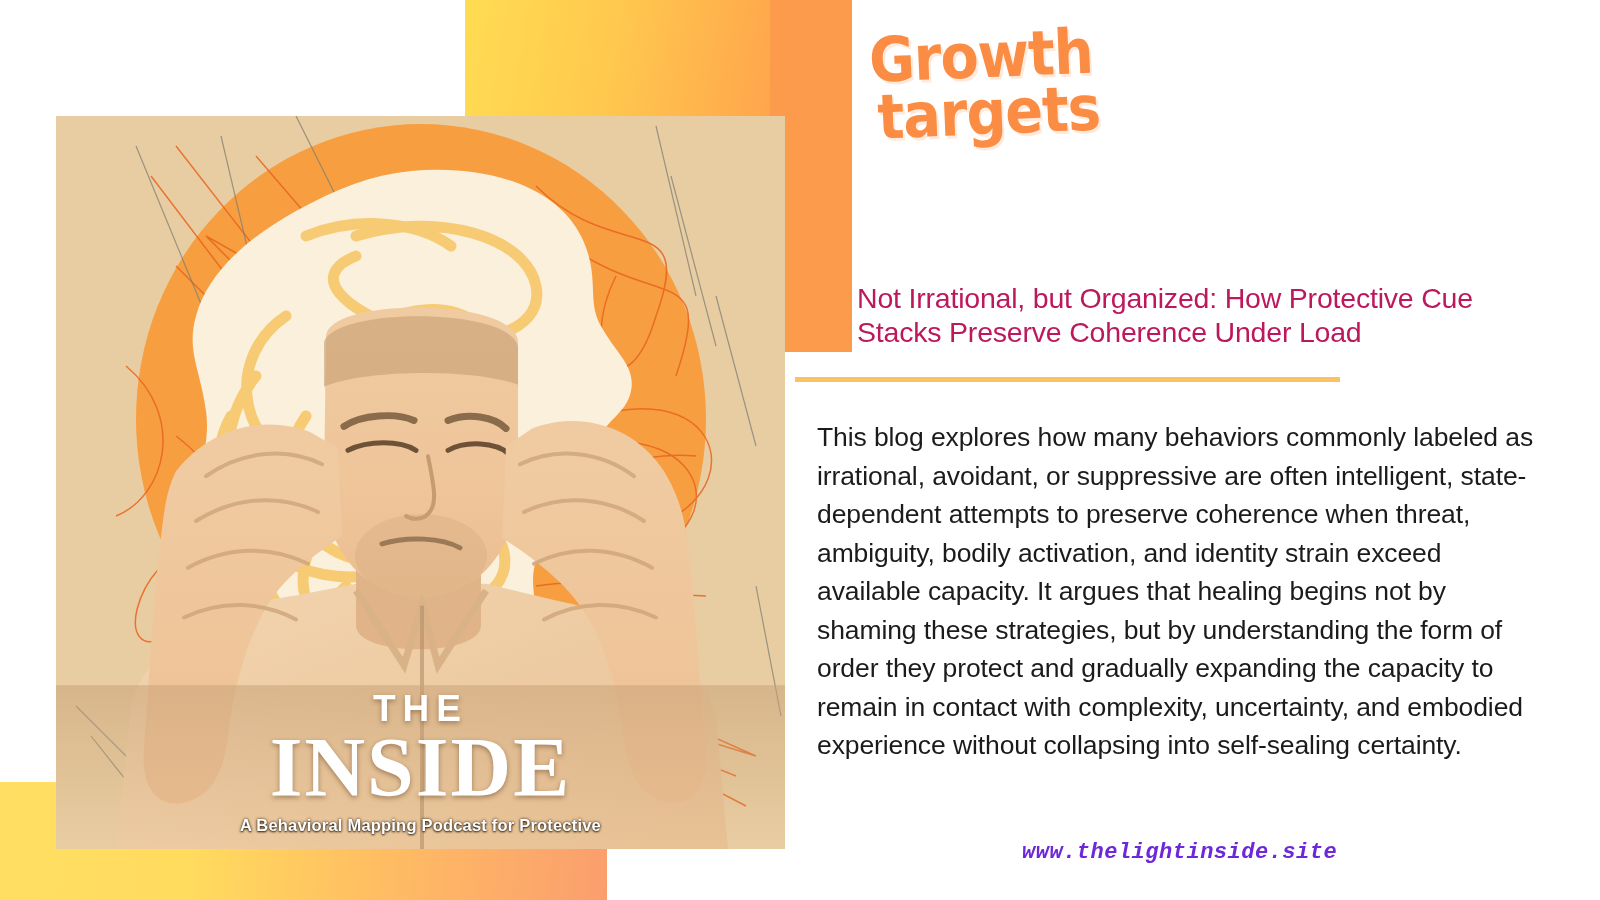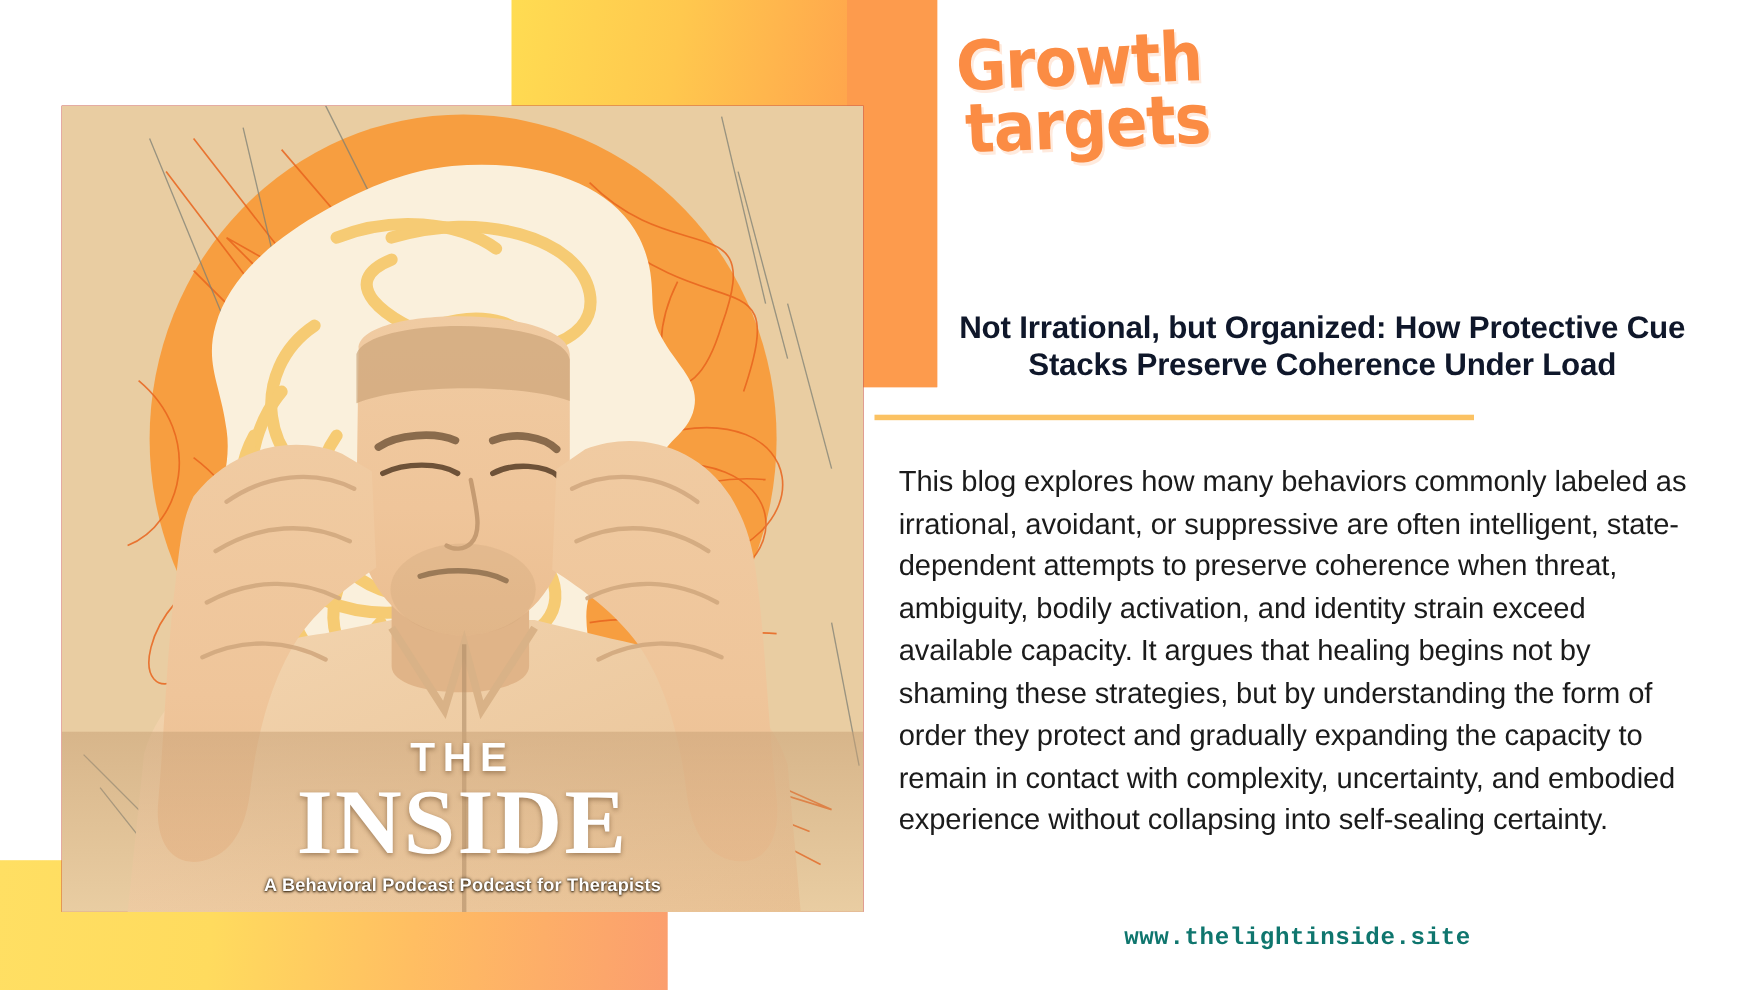--- a/index.html
+++ b/index.html
@@ -20,22 +20,22 @@
     position:absolute; left:770px; top:0; width:82px; height:352px;
     background:#FD9B4D;
   }
   .block-bottom-gradient{
     position:absolute; left:0; top:782px; width:607px; height:118px;
     background:linear-gradient(95deg,#FFDF63 0%, #FFDB5E 32%, #FFBE62 62%, #FB9E6E 100%);
   }
 
   
   .cover{
-    position:absolute; left:56px; top:96px; width:729px; height:733px;
-    overflow:hidden; background:#b91c1c;
+    position:absolute; left:56px; top:116px; width:729px; height:733px;
+    overflow:hidden; background:#0c4a6e;
   }
   .cover-bg{ position:absolute; inset:0; background:#E9CDA2; }
   .cover-circle{
     position:absolute; left:80px; top:8px; width:570px; height:590px;
     border-radius:50%; background:#F79E40;
   }
   .scribble-layer{ position:absolute; inset:0; }
   .cover-photo{
     position:absolute; left:0; bottom:0; width:100%; height:74%;
   }
@@ -73,42 +73,43 @@
     transform:rotate(-2.4deg);
     transform-origin:left top;
     text-shadow:2px 3px 0 rgba(253,140,68,.18);
     font-stretch:condensed;
   }
   .kicker span{ display:block; }
   .kicker .k2{ margin-left:6px; }
 
   .headline{
     position:absolute; left:857px; top:282px; width:690px;
-    font-size:28.5px; font-weight:700; line-height:1.18;
-    color:#0f172a; letter-spacing:-.2px;text-align:center;
+    font-size:28.5px; font-weight:400; line-height:1.18;
+    color:#be185d; letter-spacing:-.2px;
   }
 
   .divider{
     position:absolute; left:795px; top:377px; width:545px; height:5px;
     background:#FBC263;
   }
 
   .body-copy{
     position:absolute; left:817px; top:398px; width:720px;
     font-size:26.5px; line-height:1.455; color:#1b1b1b;
     letter-spacing:-.1px;
     margin-top:20px;
   }
 
   .site-url{
     position:absolute; left:1022px; top:840px;
     font-family:"Liberation Mono","DejaVu Sans Mono",monospace;
     font-size:22px; font-weight:700; letter-spacing:.5px;
-    color:#0f766e;
+    color:#6d28d9;
     text-decoration:none;
+    font-style:italic;
   }
 </style>
 </head>
 <body>
 
 <div class="block-top-gradient"></div>
 <div class="block-orange-right"></div>
 <div class="block-bottom-gradient"></div>
 
 <div class="cover">
@@ -240,21 +241,21 @@
     </g>
 
     <path d="M300 285 L348 360 L366 300 L382 360 L430 285" fill="none" stroke="#D9B287" stroke-width="7"></path>
     <path d="M366 300 L366 545" stroke="#B28F69" stroke-width="4" opacity=".6"></path>
     <rect x="0" y="380" width="729" height="165" fill="url(#shadeG)"></rect>
   </svg>
 
   <div class="cover-titleblock">
     <div class="ct-the">THE</div>
     <div class="ct-inside">INSIDE</div>
-    <div class="ct-tag">A Behavioral Podcast Podcast for Therapists</div>
+    <div class="ct-tag">A Behavioral Mapping Podcast for Protective</div>
   </div>
 </div>
 
 <div class="kicker">
   <span class="k1">Growth</span>
   <span class="k2">targets</span>
 </div>
 
 <h1 class="headline">Not Irrational, but Organized: How Protective Cue Stacks Preserve Coherence Under Load</h1>
 

